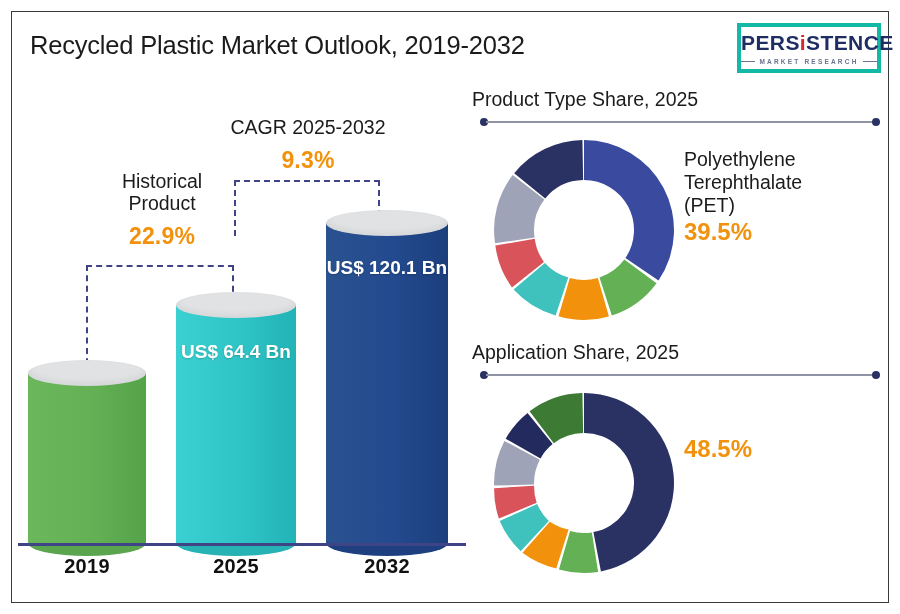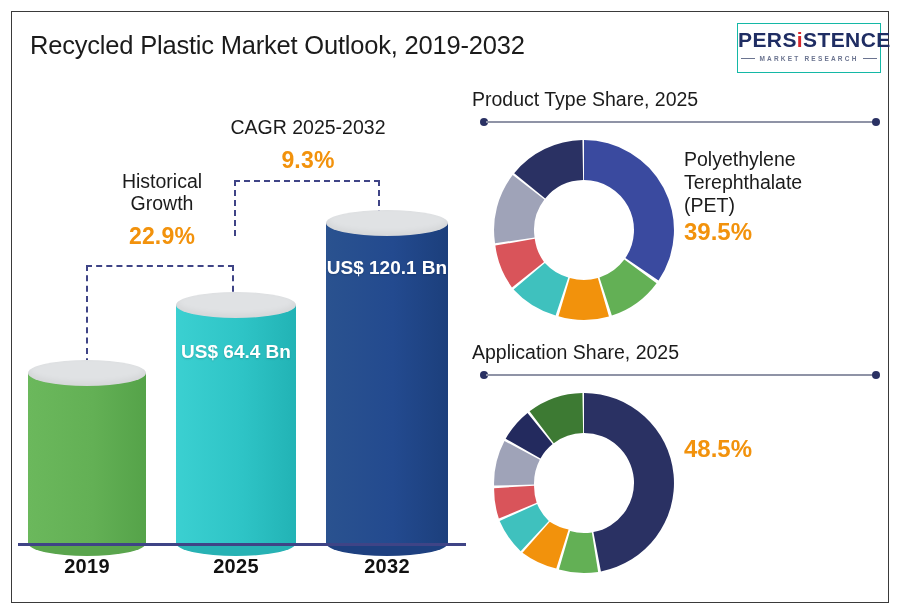--- a/index.html
+++ b/index.html
@@ -41,21 +41,21 @@
     letter-spacing: -0.2px;
     color: #1b1b1b;
     line-height: 1.2;
   }
   .logo-box {
     position: absolute;
     left: 737px;
     top: 23px;
     width: 144px;
     height: 50px;
-    border: 1px solid #14b8a6;
+    border: 4px solid #14b8a6;
     background: #ffffff;
     box-sizing: border-box;
     padding-top: 5px;
   }
   .logo-word {
     text-align: center;
     font-size: 21px;
     font-weight: 700;
     color: #1f2d63;
     letter-spacing: 0.4px;
@@ -269,21 +269,21 @@
       <span class="logo-sub">MARKET RESEARCH</span>
       <span class="logo-rule"></span>
     </div>
   </div>
 
   <div class="bar-panel">
 
     <div class="bracket" style="left:72px; top:177px; width:148px; height:120px;"></div>
     <div class="ann" style="left:76px; top:82px; width:144px;">
       <div class="ann-label">Historical</div>
-      <div class="ann-label">Growth</div>
+      <div class="ann-label">Product</div>
       <div class="ann-pct">22.9%</div>
     </div>
 
     <div class="bracket" style="left:220px; top:92px; width:146px; height:56px;"></div>
     <div class="ann" style="left:204px; top:28px; width:180px;">
       <div class="ann-label">CAGR 2025-2032</div>
       <div class="ann-pct">9.3%</div>
     </div>
 
     <div class="bar" style="left:14px; width:118px; height:170px;">

